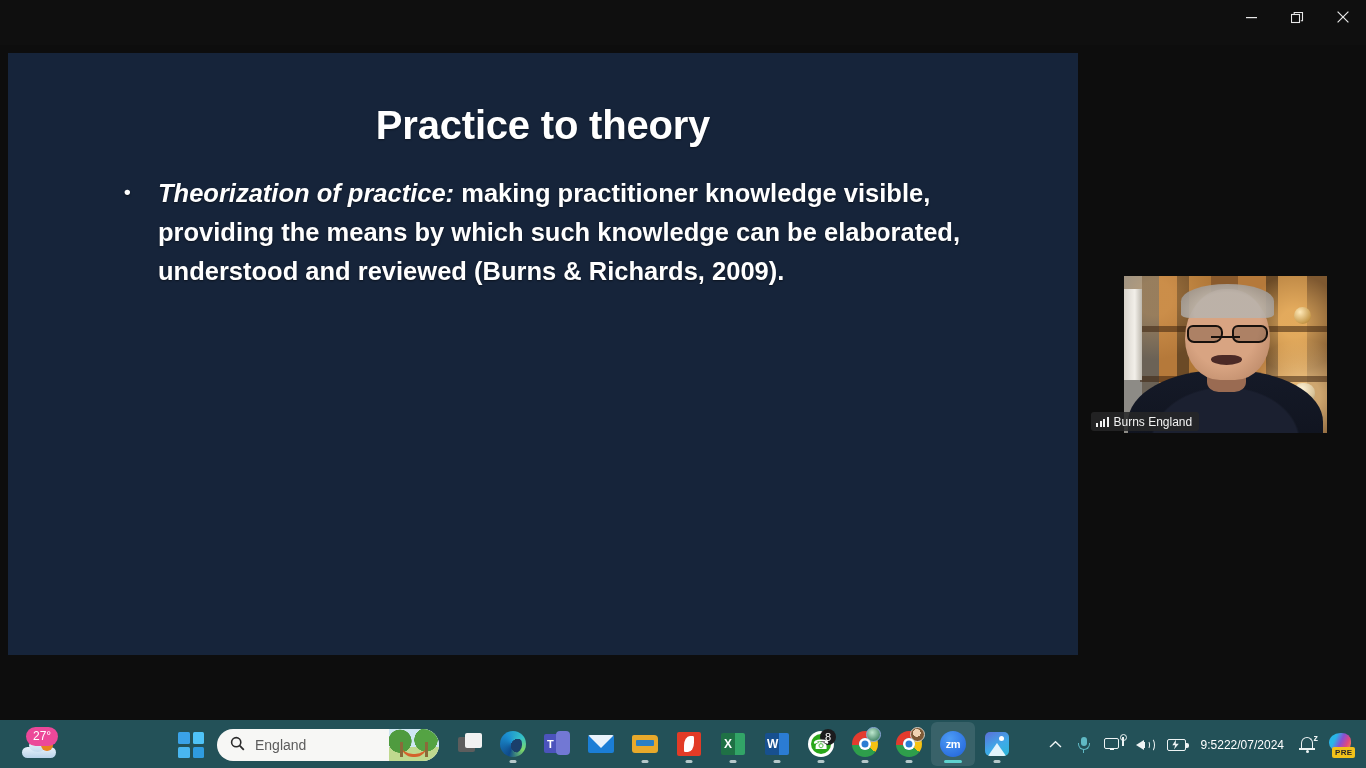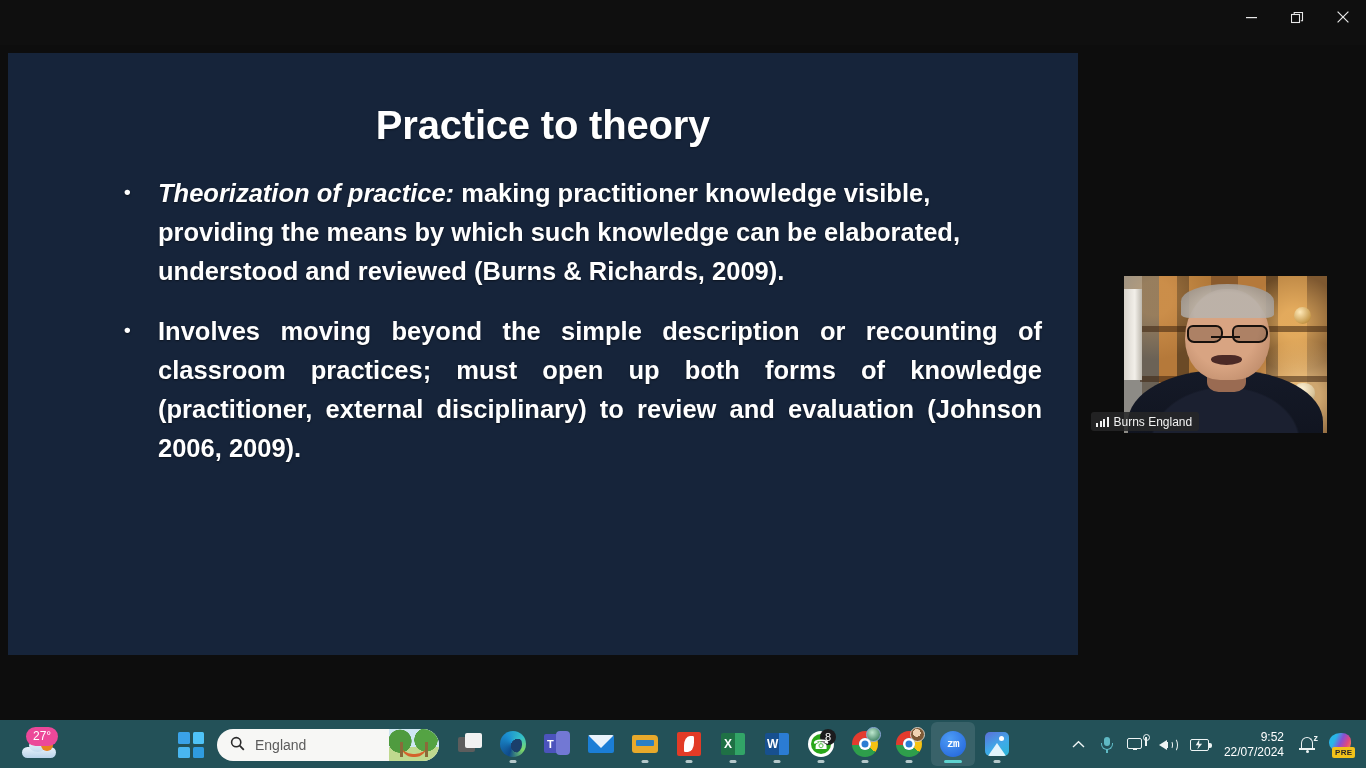--- a/index.html
+++ b/index.html
@@ -361,21 +361,21 @@
     background: radial-gradient(circle at 40% 35%, #bfe8cf, #4e8f70 70%);
     border:1.5px solid #8da8d8;
   }
   .ic-chrome .ovl.avatar {
     background: radial-gradient(circle at 45% 38%, #f0d3b2 0 35%, #7e5a36 36% 100%);
     border:1.5px solid #d8cdbf;
   }
 
   .ic-zoom { position:absolute; inset:0; border-radius:50%;
     background: radial-gradient(circle at 38% 30%, #4d9cf5, #2b6fe0 75%); display:flex; align-items:center; justify-content:center; }
-  .ic-zoom i { color:#fff; font-style:normal; font-size:11px; font-weight:bold; letter-spacing:-0.5px;font-family:Liberation Mono, monospace; }
+  .ic-zoom i { color:#fff; font-style:normal; font-size:11px; font-weight:bold; letter-spacing:-0.5px; }
 
   .ic-photos { position:absolute; left:1px; top:1px; width:24px; height:24px; border-radius:5px;
     background: linear-gradient(150deg, #5b6fd8, #3fa9e8 55%, #2bb7d6); overflow:hidden; }
   .ic-photos::before { content:""; position:absolute; left:3px; bottom:0; width:0; height:0;
     border-left:9px solid transparent; border-right:9px solid transparent; border-bottom:13px solid rgba(255,255,255,0.85); }
   .ic-photos::after { content:""; position:absolute; right:5px; top:4px; width:5px; height:5px; border-radius:50%; background:#fff; }
 
   
   .tray {
     position: absolute; right: 0; top: 722px;
@@ -384,21 +384,21 @@
     padding-right: 6px;
     color: #eef4f4;
   }
   .trayitem {
     height: 40px; min-width: 28px;
     display: flex; align-items: center; justify-content: center;
     padding: 0 6px;
     border-radius: 5px;
   }
   .clock {
-    display: flex; flex-direction: column; align-items: flex-end;
+    display: flex; align-items: flex-end;
     justify-content: center;
     padding: 0 8px 0 6px;
     color: #ffffff;
     font-size: 12px;
     line-height: 15px;
   }
   .bell { position: relative; width: 18px; height: 18px; }
   .bell .body {
     position: absolute; left: 3px; top: 1px;
     width: 12px; height: 11px;
@@ -482,21 +482,20 @@
     <svg width="12" height="12" viewBox="0 0 12 12">
         <path d="M0.6 0.6 L11.4 11.4 M11.4 0.6 L0.6 11.4" stroke="currentColor" stroke-width="1.2" fill="none"></path>
       </svg>
   </div>
 </div>
 
 <div class="stage">
   <div class="slide-title">Practice to theory</div>
   <div class="bullets">
     <div class="bullet nojust"><span class="lead">Theorization of practice:</span><span> making practitioner knowledge visible, providing the means by which such knowledge can be elaborated, understood and reviewed (Burns &amp; Richards, 2009).</span></div>
-    <div class="bullet"><span>Involves moving beyond the simple description or recounting of classroom practices; must open up both forms of knowledge (practitioner, external disciplinary) to review and evaluation (Johnson 2006, 2009).</span></div>
   </div>
 </div>
 
 <div class="tile">
   <div class="bg">
     <div class="shelfline" style="top:32%"></div>
     <div class="shelfline" style="top:64%"></div>
     <div class="door"></div>
     <div class="orb" style="right:8%;top:20%;width:17px;height:17px"></div>
     <div class="fig" style="right:30%;top:22%;width:13px;height:20px"></div>

